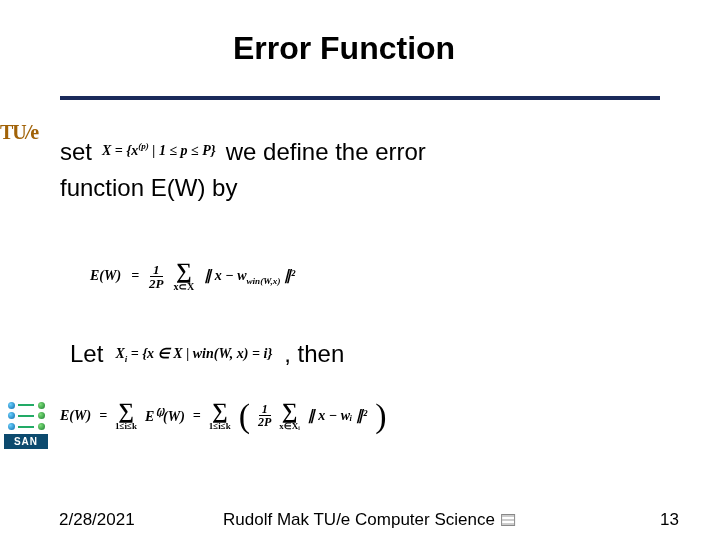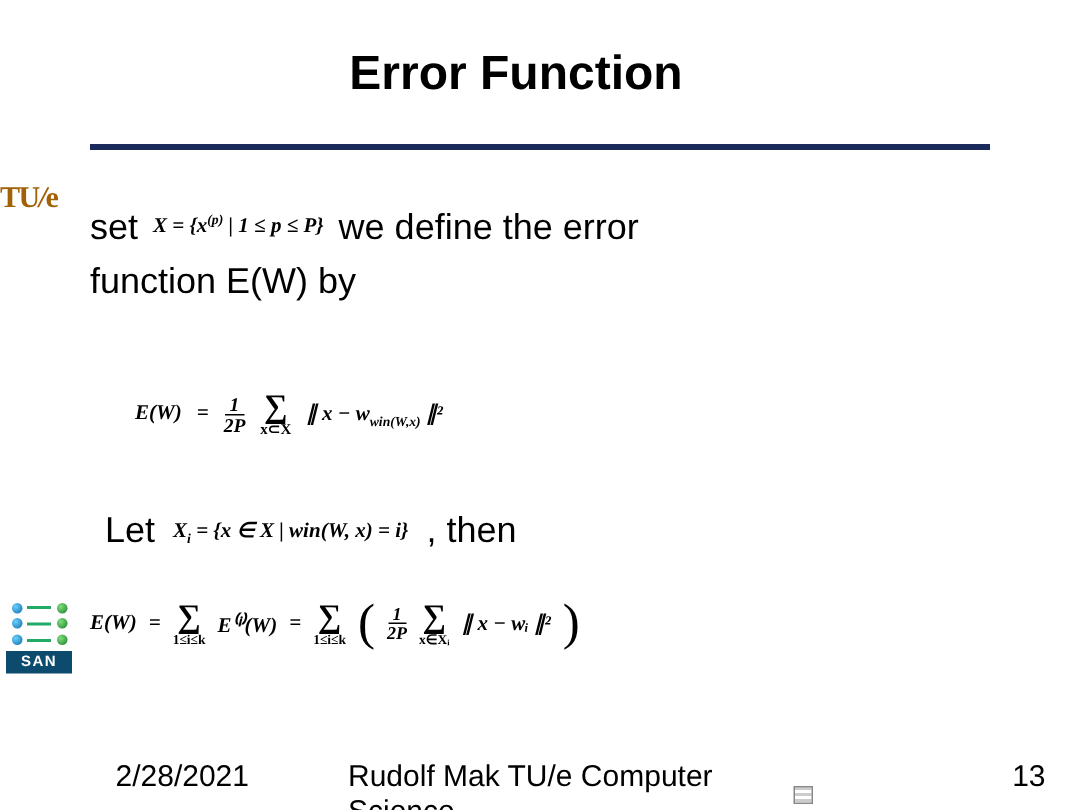--- a/index.html
+++ b/index.html
@@ -35,21 +35,21 @@
   .eq2 .lparen, .eq2 .rparen { font-size: 34px; font-weight: normal; font-style: normal; line-height: 0.8; }
 
   .san-block { position: absolute; left: 4px; top: 400px; width: 44px; display: flex; flex-direction: column; align-items: stretch; gap: 2px; }
   .san-grid { width: 44px; height: 32px; display: grid; grid-template-columns: repeat(3, 1fr); grid-template-rows: repeat(3, 1fr); }
   .san-grid .cell { display: flex; align-items: center; justify-content: center; }
   .san-grid .dot { width: 7px; height: 7px; border-radius: 50%; background: radial-gradient(circle at 35% 35%, #6bd0ff, #0b6aa8); }
   .san-grid .dot.b { background: radial-gradient(circle at 35% 35%, #7de07a, #1a7a2e); }
   .san-grid .ln { width: 16px; height: 2px; background: #2a6; }
   .san-label { background: #0c4a6e; color: #fff; text-align: center; font-size: 10px; letter-spacing: 1px; padding: 2px 0; font-weight: bold; }
 
-  .footer { position: absolute; bottom: 10px; left: 77px; width: 620px; display: flex; align-items: flex-start; justify-content: space-between; font-size: 20px; color: #000; }
+  .footer { position: absolute; bottom: 10px; left: 59px; width: 620px; display: flex; align-items: flex-start; justify-content: space-between; font-size: 17px; color: #000; }
   .footer .center { position: absolute; left: 50%; transform: translateX(-50%); display: flex; align-items: center; gap: 6px; }
   .footer .center .tiny { width: 14px; height: 12px; border: 1px solid #888; background: repeating-linear-gradient(#ccc, #ccc 2px, #fff 2px, #fff 4px); }
 
   sup { font-size: 0.65em; }
   sub { font-size: 0.65em; }
 </style>
 </head>
 <body>
 
 <div class="slide">

